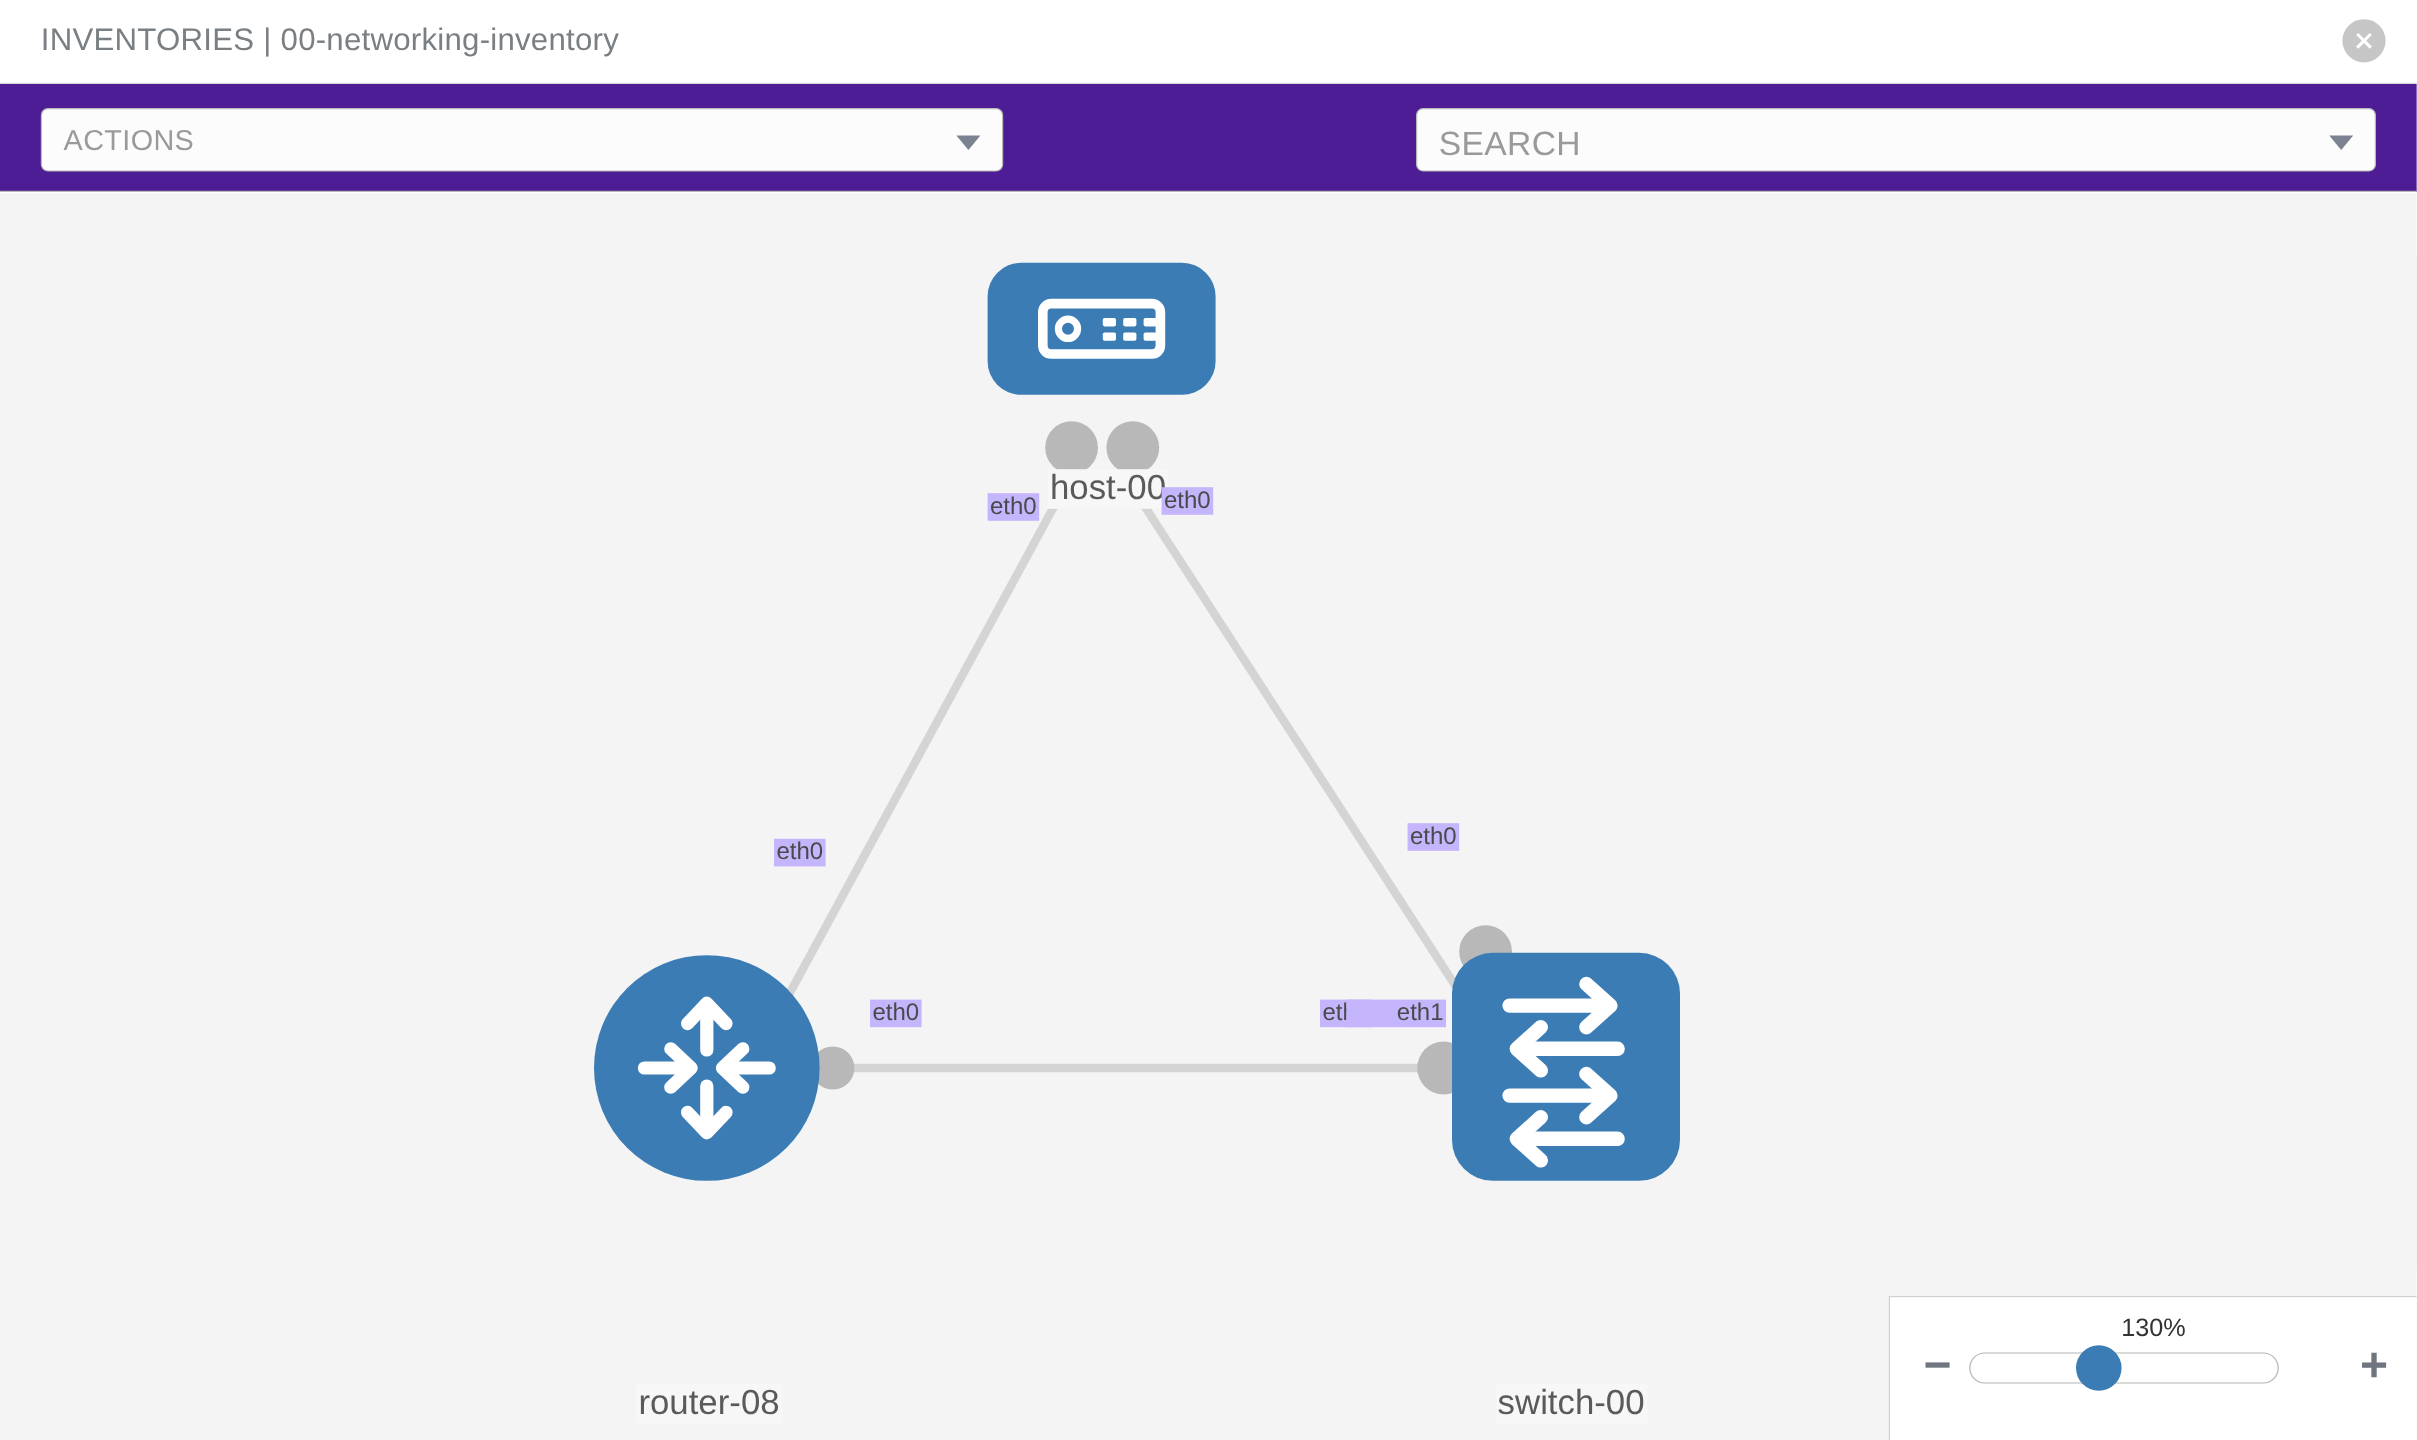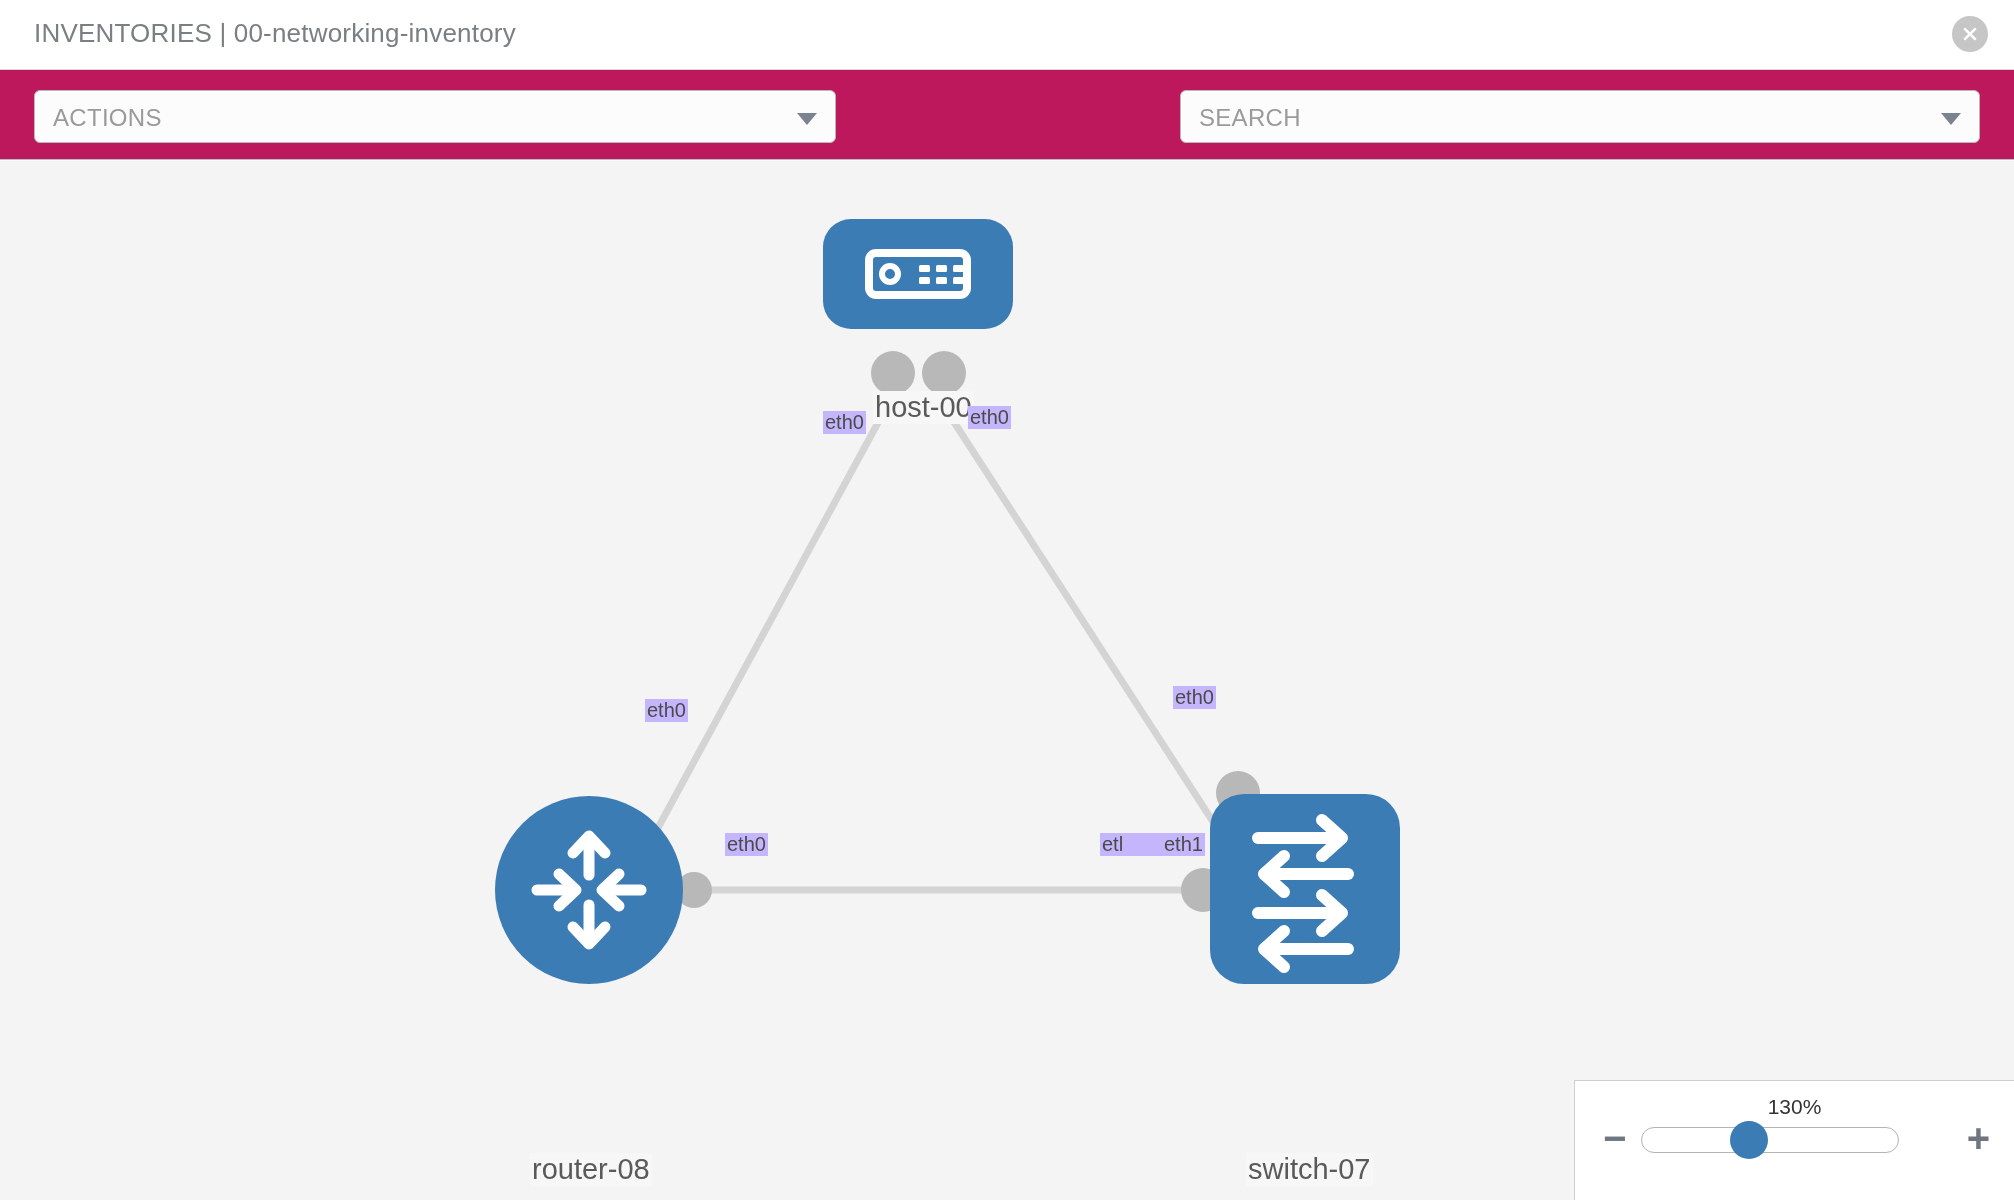--- a/index.html
+++ b/index.html
@@ -32,21 +32,21 @@
     background: #c6c6c6;
     display: flex; align-items: center; justify-content: center;
     cursor: pointer;
   }
   .close-btn svg { display:block; }
 
   
   .toolbar {
     position: absolute; left: 0; top: 70px;
     width: 2014px; height: 90px;
-    background: #be185d;
+    background: #4c1d95;
     border-bottom: 1px solid #b9b9b9;
     padding-left: 20px;
   }
   .actions-select {
     position: absolute; left: 34px; top: 20px;
     width: 802px; height: 53px;
     background: #fcfcfc;
     border: 1px solid #b9b9b9;
     border-radius: 6px;
   }
@@ -71,21 +71,21 @@
 
   .search-box {
     position: absolute; left: 1180px; top: 20px;
     width: 800px; height: 53px;
     background: #fcfcfc;
     border: 1px solid #b9b9b9;
     border-radius: 6px;
   }
   .search-label {
     position: absolute; left: 18px; top: 13px;
-    font-size: 24px; color: #9a9a9a; letter-spacing: 0.3px;
+    font-size: 28px; color: #9a9a9a; letter-spacing: 0.3px;
   }
 
   
   .canvas {
     position: absolute; left: 0; top: 161px;
     width: 2014px; height: 1039px;
     background: #f4f4f4;
     overflow: hidden;
   }
   .topology-svg { position: absolute; left: 0; top: 0; }
@@ -250,21 +250,21 @@
           <path d="M1322 734 L1342 752 L1322 770"></path>
 
           <path d="M1348 788 L1265 788"></path>
           <path d="M1284 770 L1264 788 L1284 806"></path>
         </g>
       </g>
     </svg>
 
     <div class="node-label" style="left:873px; top:230px;">host-00</div>
     <div class="node-label" style="left:530px; top:992px;">router-08</div>
-    <div class="node-label" style="left:1246px; top:992px;">switch-07</div>
+    <div class="node-label" style="left:1246px; top:992px;">switch-00</div>
 
     <div class="iface-label" style="left:823px; top:250px;">eth0</div>
     <div class="iface-label" style="left:968px; top:245px;">eth0</div>
 
     <div class="iface-label" style="left:645px; top:538px;">eth0</div>
     <div class="iface-label" style="left:1173px; top:525px;">eth0</div>
 
     <div class="iface-label" style="left:725px; top:672px;">eth0</div>
     <div class="iface-label" style="left:1100px; top:672px;">eth0</div>
     <div class="iface-label" style="left:1122px; top:672px;padding-left:42px;">eth1</div>

